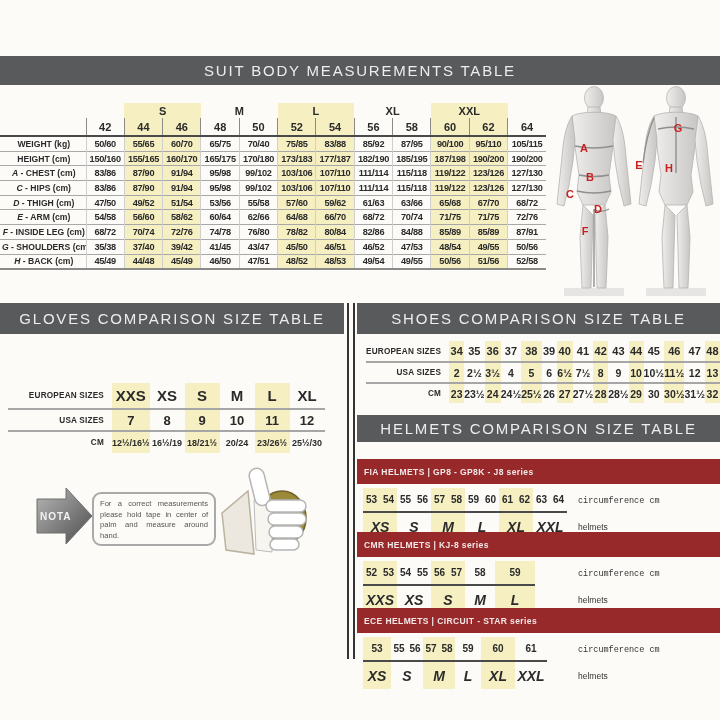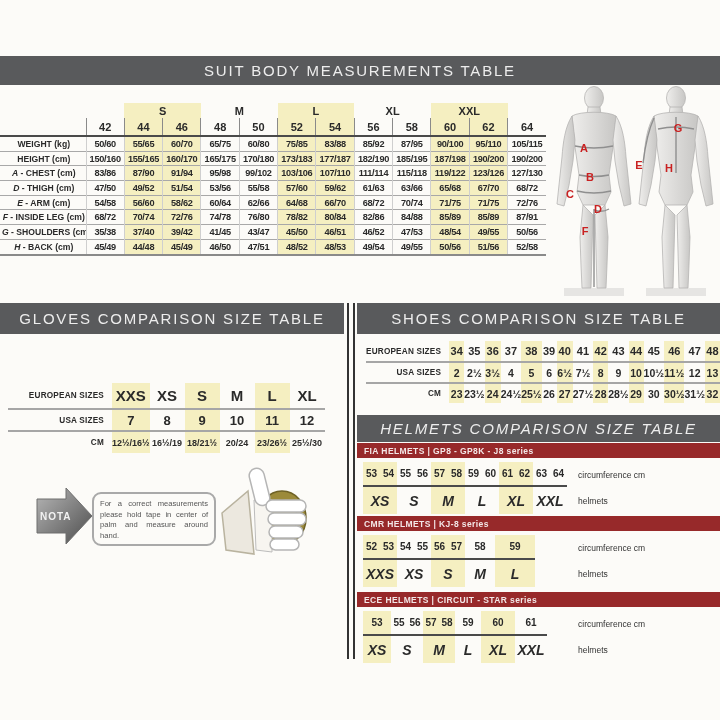--- a/index.html
+++ b/index.html
@@ -4,21 +4,21 @@
 <style>
   html,body{margin:0;padding:0;}
   .page{position:relative;width:720px;height:720px;background:#fcfbf8;overflow:hidden;
         font-family:"Liberation Sans",sans-serif;color:#2a2a2a;}
   
   .bar{position:absolute;background:#595a5c;color:#ededed;display:flex;align-items:center;
        justify-content:center;letter-spacing:1.8px;font-weight:400;}
   #suit-bar{left:0;top:56px;width:720px;height:29px;font-size:15px;}
   #gloves-bar{left:0;top:303px;width:344px;height:31px;font-size:15px;}
   #shoes-bar{left:357px;top:303px;width:363px;height:31px;font-size:15px;}
-  #helmets-bar{left:357px;top:415px;width:363px;height:27px;font-size:15px;font-style:italic;}
+  #helmets-bar{left:357px;top:415px;width:363px;height:27px;font-size:15px;}
   
   .divider{position:absolute;left:347px;top:303px;width:4px;height:356px;
            border-left:2px solid #333;border-right:2px solid #333;}
   
   #suit-table{position:absolute;left:0;top:103px;width:546px;}
   table{border-collapse:collapse;}
   .suit{width:100%;table-layout:fixed;}
   .suit col.lbl{width:86px;}
   .suit td{text-align:center;padding:0;font-weight:bold;overflow:hidden;white-space:nowrap;}
   .suit td.hl{background:#f5efc1;}
@@ -40,30 +40,30 @@
   .comp tr.rule td{border-bottom:2px solid #a6a6a6;}
   tr.g0 td{height:25px;font-size:15px;}
   tr.g1 td{height:20px;font-size:13px;}
   tr.g2 td{height:21px;font-size:9px;}
   tr.s0 td{height:20px;font-size:11px;}
   tr.s1 td{height:19px;font-size:10.5px;}
   tr.s2 td{height:19px;font-size:10.5px;}
   .comp td.rlabel{text-align:right;padding-right:8px;font-size:8.2px;letter-spacing:0.2px;}
   
   #helmet-sections .hm-sec{position:absolute;left:357px;width:363px;}
-  .hm-bar{height:15px;background:#97292a;color:#f3e7e7;font-size:8.5px;font-weight:bold;
-          display:flex;align-items:center;padding-left:7px;letter-spacing:0.4px;}
+  .hm-bar{height:25px;background:#97292a;color:#f3e7e7;font-size:8.5px;font-weight:bold;
+          display:flex;align-items:center;padding-left:7px;letter-spacing:0.4px;margin-top:16px;}
   .hm-body{position:relative;margin:4px 0 0 6px;}
   .hm-table{table-layout:fixed;}
   .hm-table td{text-align:center;font-weight:bold;padding:0;}
   .hm-table td.hl{background:#f5efc1;}
   .hm-table tr.circ td{height:23px;font-size:10px;border-bottom:2px solid #4a4a4a;}
   .hm-table tr.sizes td{height:27px;font-size:14px;font-style:italic;}
   .hm-labels{position:absolute;left:215px;top:0;font-size:8.5px;color:#333;}
-  .hm-labels .l1{height:25px;display:flex;align-items:center;}
+  .hm-labels .l1{height:25px;display:flex;align-items:center;font-family:Liberation Mono, monospace;}
   .hm-labels .l2{height:27px;display:flex;align-items:center;}
   
   #figure-wrap{position:absolute;left:548px;top:85px;width:172px;height:215px;}
   
   #nota-arrow{position:absolute;left:36px;top:487px;width:58px;height:58px;}
   #note-box{position:absolute;left:92px;top:492px;width:108px;height:40px;border:2px solid #a9a9a9;
             border-radius:9px;background:linear-gradient(#fbfbfa,#ececе9);
             font-size:7.6px;color:#555;padding:5px 6px;text-align:justify;line-height:1.4;}
   #thumb{position:absolute;left:218px;top:458px;width:100px;height:105px;}
 </style>
@@ -127,21 +127,21 @@
             <td class="hl">60</td>
             <td class="hl">62</td>
             <td class="">64</td>
           </tr>
           <tr class="data">
             <td class="lab">WEIGHT (kg)</td>
             <td class="">50/60</td>
             <td class="hl">55/65</td>
             <td class="hl">60/70</td>
             <td class="">65/75</td>
-            <td class="">60/80</td>
+            <td class="">70/40</td>
             <td class="hl">75/85</td>
             <td class="hl">83/88</td>
             <td class="">85/92</td>
             <td class="">87/95</td>
             <td class="hl">90/100</td>
             <td class="hl">95/110</td>
             <td class="">105/115</td>
           </tr>
           <tr class="data">
             <td class="lab">HEIGHT (cm)</td>
@@ -153,20 +153,35 @@
             <td class="hl">173/183</td>
             <td class="hl">177/187</td>
             <td class="">182/190</td>
             <td class="">185/195</td>
             <td class="hl">187/198</td>
             <td class="hl">190/200</td>
             <td class="">190/200</td>
           </tr>
           <tr class="data">
             <td class="lab"><i>A</i> - CHEST (cm)</td>
+            <td class="">83/86</td>
+            <td class="hl">87/90</td>
+            <td class="hl">91/94</td>
+            <td class="">95/98</td>
+            <td class="">99/102</td>
+            <td class="hl">103/106</td>
+            <td class="hl">107/110</td>
+            <td class="">111/114</td>
+            <td class="">115/118</td>
+            <td class="hl">119/122</td>
+            <td class="hl">123/126</td>
+            <td class="">127/130</td>
+          </tr>
+          <tr class="data">
+            <td class="lab"><i>C</i> - HIPS (cm)</td>
             <td class="">83/86</td>
             <td class="hl">87/90</td>
             <td class="hl">91/94</td>
             <td class="">95/98</td>
             <td class="">99/102</td>
             <td class="hl">103/106</td>
             <td class="hl">107/110</td>
             <td class="">111/114</td>
             <td class="">115/118</td>
             <td class="hl">119/122</td>

